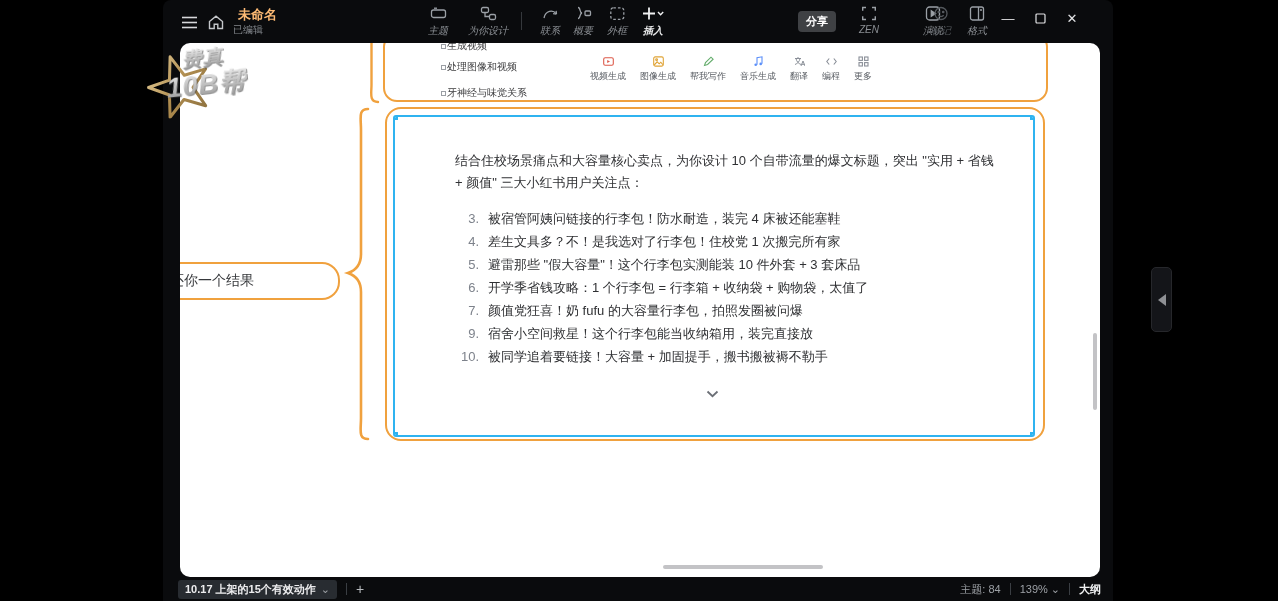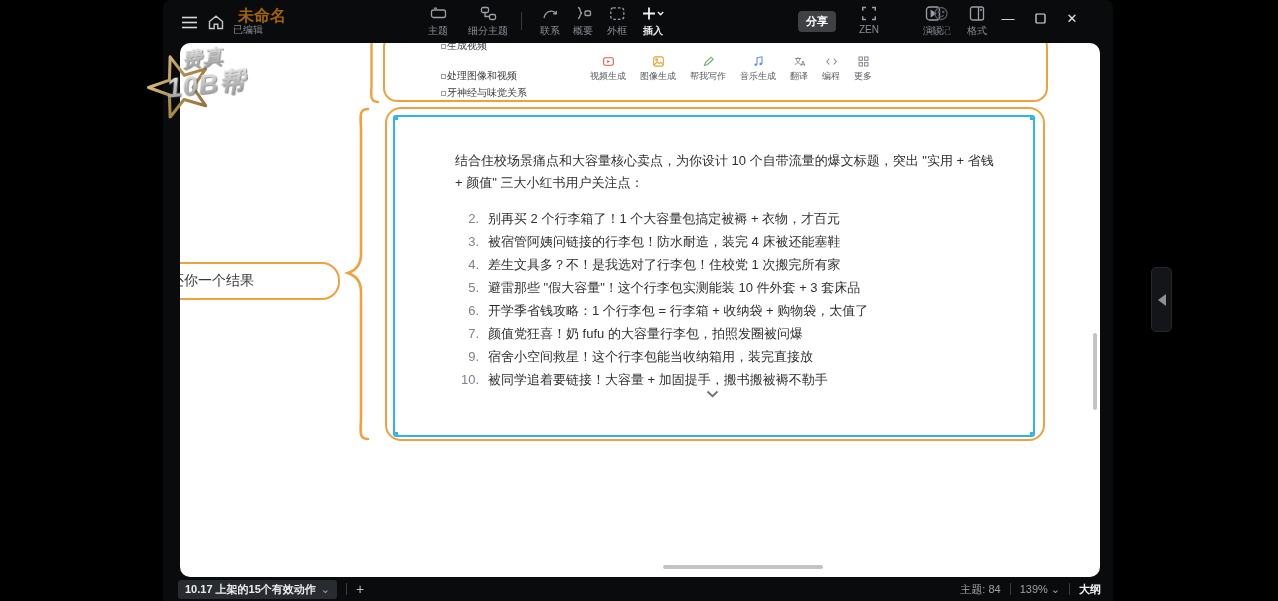--- a/index.html
+++ b/index.html
@@ -10,25 +10,25 @@
   
   .window { position:absolute; left:163px; top:0; width:950px; height:601px;
             background:#0a0b0d; border-radius:8px 8px 0 0; }
 
   
   .titlebar { position:absolute; left:0; top:0; width:100%; height:43px; }
   .tb-abs { position:absolute; }
   .icon-btn { display:flex; align-items:center; justify-content:center; cursor:pointer; }
   .hamburger { left:15px; top:11px; width:22px; height:22px; color:#d6d8da; font-size:17px; }
   .homeicon  { left:42px; top:11px; width:22px; height:22px; color:#c4c7ca; }
-  .doc-title { left:75px; top:6px; color:#a16207; font-size:16px; font-weight:bold; }
+  .doc-title { left:75px; top:6px; color:#fdba74; font-size:13px; font-weight:bold; }
   .doc-sub   { left:70px; top:23px; color:#85898e; font-size:10px; }
   .tool { position:absolute; top:6px; width:44px; display:flex; flex-direction:column;
           align-items:center; gap:3px; cursor:pointer; color:#9ba0a6; }
-  .tool .lbl { font-size:10px; color:#8b8f94; white-space:nowrap; }
+  .tool .lbl { font-size:10px; color:#8b8f94; white-space:nowrap;font-style:italic; }
   .tool.active { color:#f0f1f2; }
   .tool.active .lbl { color:#e8e9ea; font-weight:bold; }
   .tool.disabled { color:#54585d; }
   .tool.disabled .lbl { color:#54585d; }
   .tb-divider { position:absolute; top:12px; width:1px; height:18px; background:#35383c; }
   .share-btn { position:absolute; left:635px; top:11px; width:38px; height:21px;
                background:#3f4144; color:#fff; font-size:11px; font-weight:bold;
                border:none; border-radius:4px; cursor:pointer; }
   .winctl { position:absolute; top:6px; width:28px; height:24px; color:#e3e4e6;
             font-size:13px; display:flex; align-items:center; justify-content:center; cursor:pointer; }
@@ -141,21 +141,21 @@
             <path d="M4 2.2 h3"></path>
           </svg>
         <span class="lbl">主题</span>
       </div>
       <div class="tool" style="left:299px;width:52px">
         <svg width="17" height="15" viewBox="0 0 17 15" fill="none" stroke="currentColor" stroke-width="1.3">
             <rect x="1.5" y="1.5" width="7" height="5" rx="1.5"></rect>
             <path d="M5 6.5 v4 h4.5"></path>
             <rect x="9.5" y="8.5" width="6" height="5" rx="1.5"></rect>
           </svg>
-        <span class="lbl">细分主题</span>
+        <span class="lbl">为你设计</span>
       </div>
       <div class="tb-divider" style="left:358px"></div>
       <div class="tool" style="left:343px;left:365px">
         <svg width="17" height="15" viewBox="0 0 17 15" fill="none" stroke="currentColor" stroke-width="1.3">
             <path d="M2 12 C3.5 4.5 11 3.5 14.2 7.8"></path>
             <path d="M14.5 8.2 l-3.4 -0.6 M14.5 8.2 l-0.4 -3.4"></path>
           </svg>
         <span class="lbl">联系</span>
       </div>
       <div class="tool" style="left:398px">
@@ -224,21 +224,21 @@
 
       <svg class="brace" style="left:178px;top:0" width="22" height="62" viewBox="0 0 22 62">
         <path d="M20,59 C11,59 13.5,50 13.5,42 L13.5,-4" fill="none" stroke="#F0A13E" stroke-width="2.4" stroke-linecap="round"></path>
       </svg>
 
       <div class="obox box1">
         <div class="box1-row" style="top:4px">
           <span class="sq-bullet"></span>
           <span>生成视频</span>
         </div>
-        <div class="box1-row" style="top:34px">
+        <div class="box1-row" style="top:25px">
           <span class="sq-bullet"></span>
           <span>处理图像和视频</span>
         </div>
         <div class="box1-row" style="top:51px">
           <span class="sq-bullet"></span>
           <span>牙神经与味觉关系</span>
         </div>
         <div class="ai-row">
           <div class="ai-item">
             <svg width="11" height="11" viewBox="0 0 11 11" fill="none" stroke-width="1.1" style="stroke: currentcolor; color: rgb(221, 90, 74);">
@@ -300,21 +300,20 @@
       <svg class="brace" style="left:160px;top:63px" width="32" height="336" viewBox="0 0 32 336">
         <path d="M28,3 C18,3 21,12 21,24 L21,148 C21,158 17,164 8,167 C17,170 21,176 21,186 L21,312 C21,324 18,333 28,333" fill="none" stroke="#F0A13E" stroke-width="2.6" stroke-linecap="round"></path>
       </svg>
 
       <div class="obox box2"></div>
 
       <div class="sel-node">
         <div class="node-content">
           <div class="intro">结合住校场景痛点和大容量核心卖点，为你设计 10 个自带流量的爆文标题，突出 "实用 + 省钱 + 颜值" 三大小红书用户关注点：</div>
           <ol class="titles">
-            <li><span class="num">2.</span><span>别再买 2 个行李箱了！1 个大容量包搞定被褥 + 衣物，才百元</span></li>
             <li><span class="num">3.</span><span>被宿管阿姨问链接的行李包！防水耐造，装完 4 床被还能塞鞋</span></li>
             <li><span class="num">4.</span><span>差生文具多？不！是我选对了行李包！住校党 1 次搬完所有家</span></li>
             <li><span class="num">5.</span><span>避雷那些 "假大容量"！这个行李包实测能装 10 件外套 + 3 套床品</span></li>
             <li><span class="num">6.</span><span>开学季省钱攻略：1 个行李包 = 行李箱 + 收纳袋 + 购物袋，太值了</span></li>
             <li><span class="num">7.</span><span>颜值党狂喜！奶 fufu 的大容量行李包，拍照发圈被问爆</span></li>
             <li><span class="num">9.</span><span>宿舍小空间救星！这个行李包能当收纳箱用，装完直接放</span></li>
             <li><span class="num">10.</span><span>被同学追着要链接！大容量 + 加固提手，搬书搬被褥不勒手</span></li>
           </ol>
         </div>
         <div class="more-chevron">

